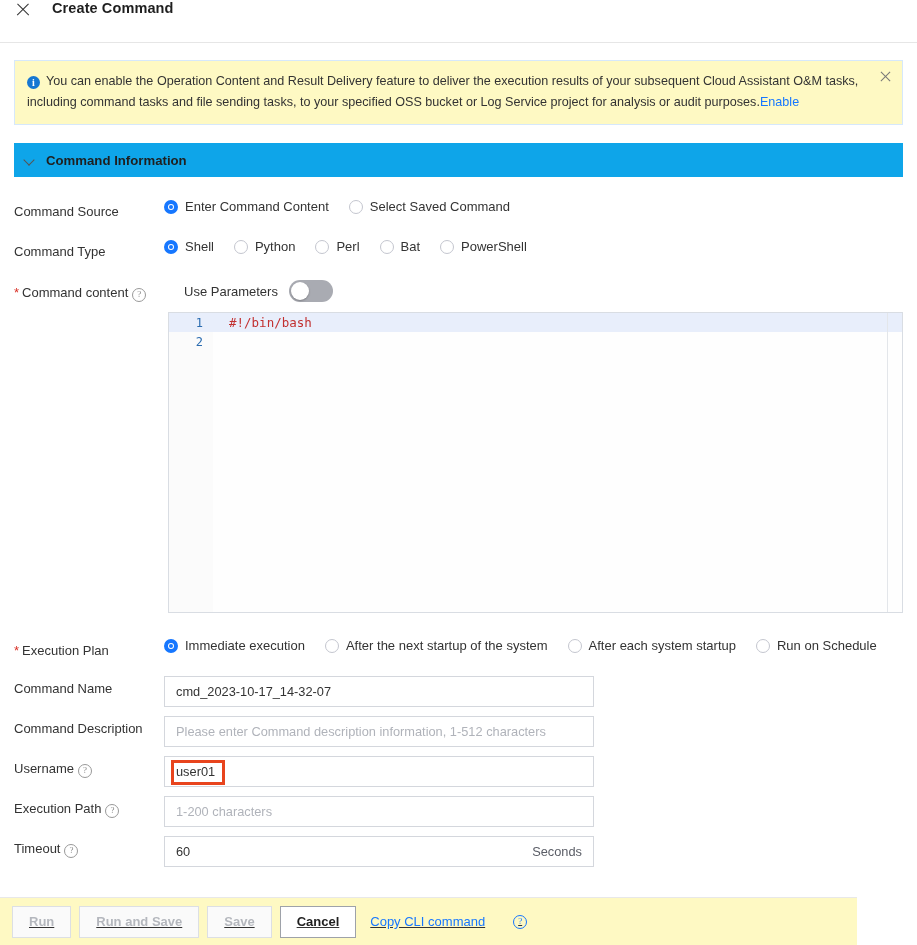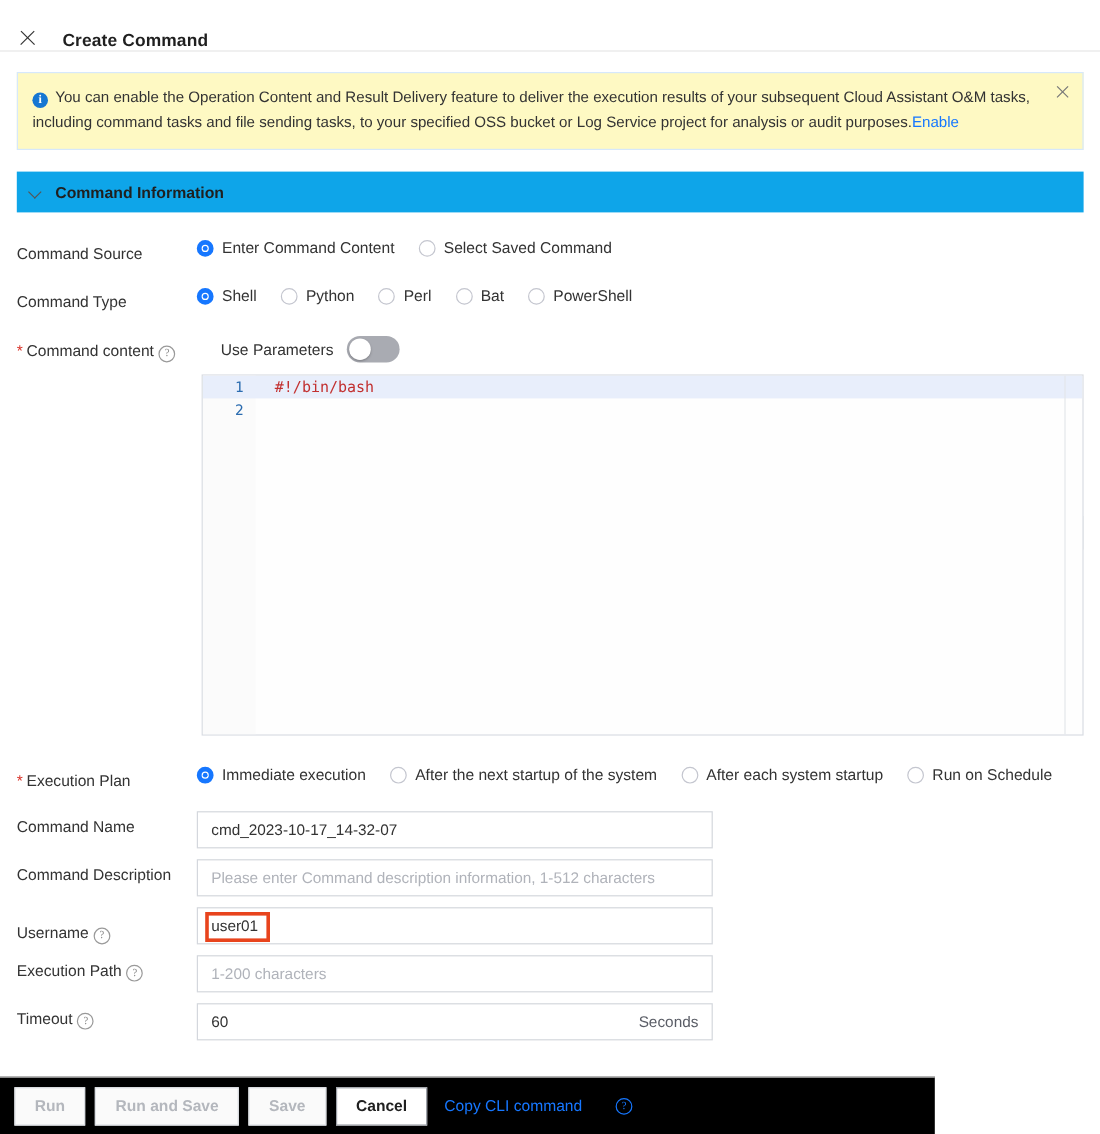--- a/index.html
+++ b/index.html
@@ -15,21 +15,21 @@
     color: #333333;
     overflow: hidden;
     position: relative;
   }
 
   
   .titlebar {
     height: 43px;
     border-bottom: 1px solid #e6e6e6;
     display: flex;
-    align-items: flex-end;
+    align-items: flex-start;
     padding: 0 0 0 13px;
     box-sizing: border-box;
     background: #ffffff;
   }
   .close-icon {
     width: 20px;
     height: 20px;
     position: relative;
     cursor: pointer;
     flex: 0 0 auto;
@@ -359,28 +359,29 @@
     font-size: 12.8px;
     color: #333;
   }
   .tag-key-head { width: 340px; }
 
   
   .footer {
     position: absolute;
     left: 0;
     bottom: 0;
-    width: 779px;
+    width: 857px;
     height: 48px;
-    background: #000000;
+    background: #fef9c3;
     border-top: 1px solid #e8e8e8;
     display: flex;
     align-items: center;
     padding-left: 4px;
     box-sizing: border-box;
+    text-decoration: underline;
   }
   .btn {
     height: 32px;
     min-width: 48px;
     padding: 0 16px;
     border: 1px solid #dcdfe4;
     background: #fafafa;
     color: #b4b7bd;
     font-size: 13px;
     font-weight: bold;
@@ -549,21 +550,21 @@
 
     <div class="row" style="margin-top:9px;">
       <div class="label">Command Description</div>
       <div class="field">
         <div class="input placeholder">
           <span>Please enter Command description information, 1-512 characters</span>
         </div>
       </div>
     </div>
 
-    <div class="row" style="margin-top:9px;align-items:flex-end;">
+    <div class="row" style="margin-top:9px;">
       <div class="label"><span>Username</span><span class="help-icon">?</span></div>
       <div class="field">
         <div class="input">
           <span>user01</span>
           <span class="highlight-box"></span>
         </div>
       </div>
     </div>
 
     <div class="row" style="margin-top:9px;">

